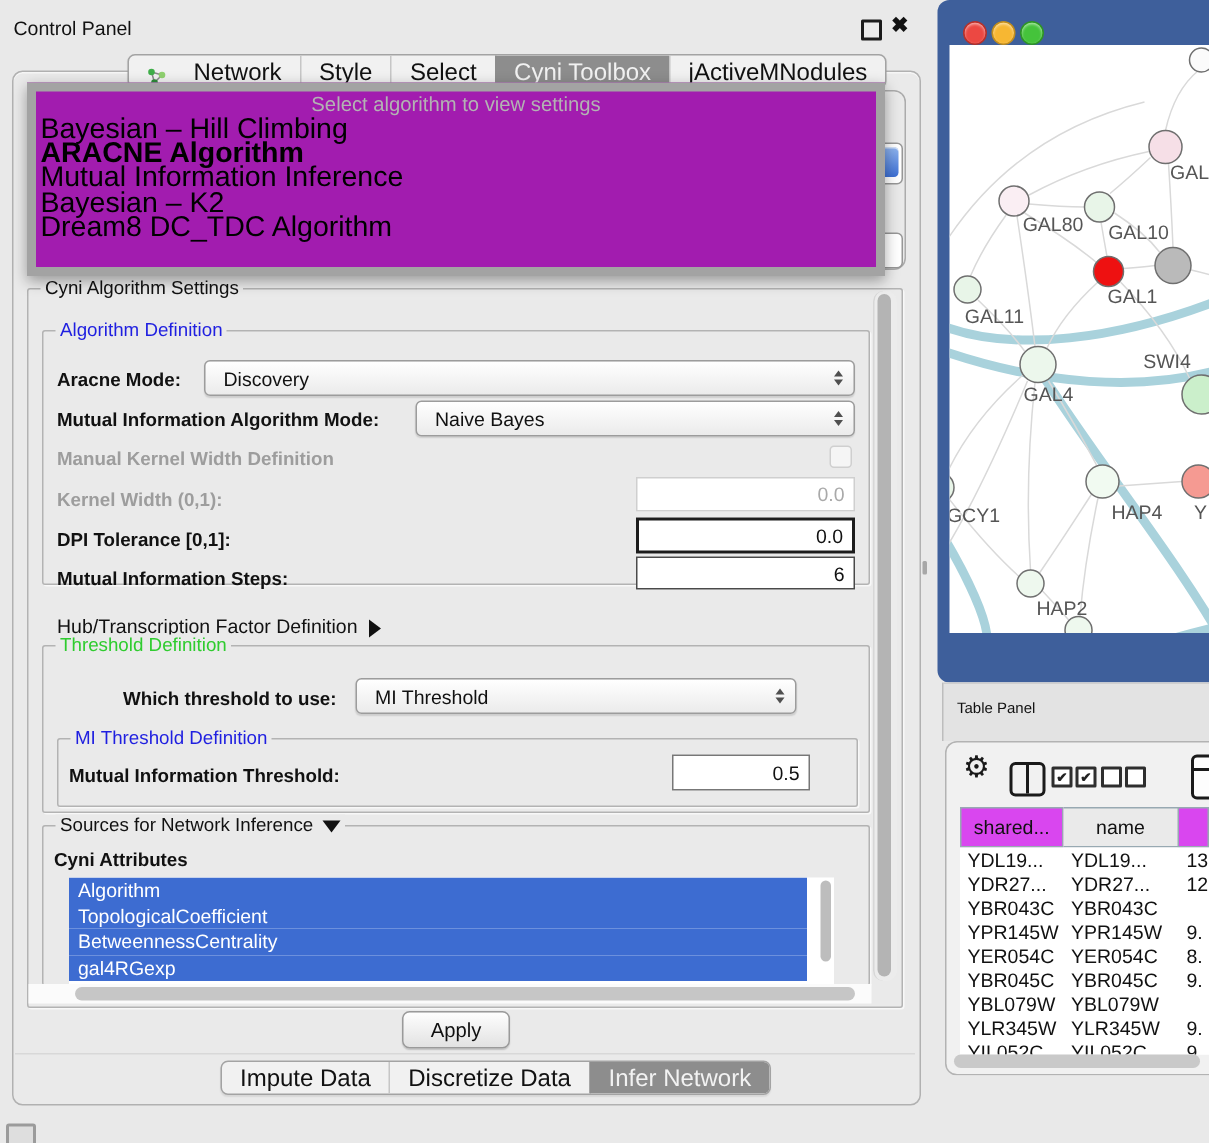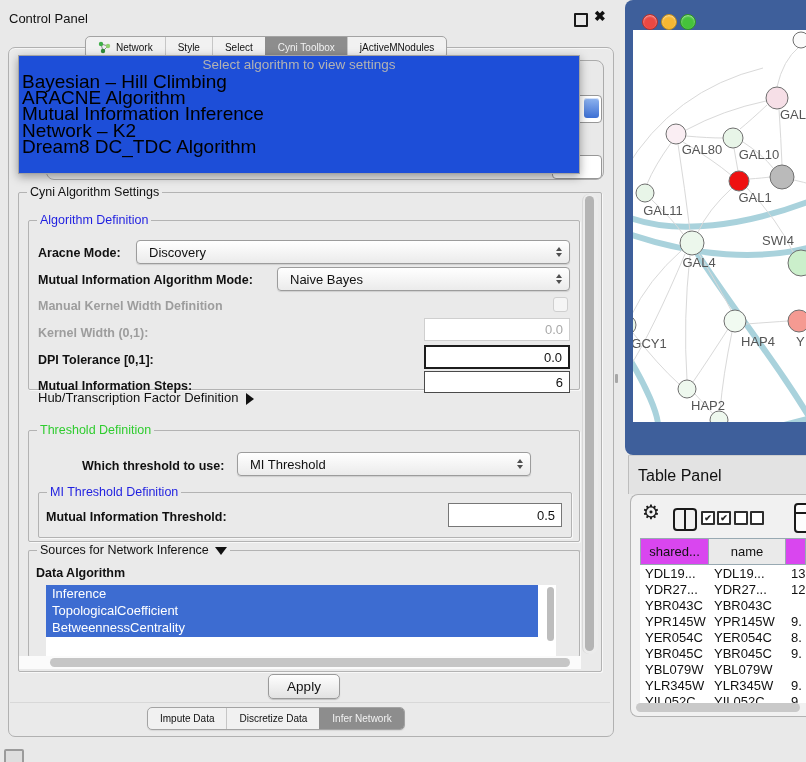--- a/index.html
+++ b/index.html
@@ -10,40 +10,40 @@
   
   #titlebar{left:0;top:0;width:620px;height:34px}
   #win-title{left:9px;top:11px;font-size:13px}
   #float-btn{left:574px;top:13px;width:10px;height:10px;border:2px solid #1a1a1a;border-radius:1px}
   #close-btn{left:594px;top:8px;font-size:14px;font-weight:bold;color:#111}
 
   .tabbar{display:flex;height:23px;border:1px solid #a3a3a3;border-radius:5px;overflow:hidden;
           background:#f1f1f1;box-sizing:border-box;box-shadow:0 1px 1px rgba(0,0,0,.08)}
   #top-tabs{left:85px;top:36px}
   #bottom-tabs{left:147px;top:707px;z-index:5}
-  .tab{display:flex;align-items:center;gap:5px;padding:0 12px;font-size:10px;border-left:1px solid #c6c6c6;cursor:default;white-space:nowrap}
+  .tab{display:flex;align-items:flex-end;gap:18px;padding:0 12px;font-size:16px;border-left:1px solid #c6c6c6;cursor:default;white-space:nowrap}
   .tab:first-child{border-left:none}
   .tab.active{background:#8d8d8d;color:#f2f2f2;border-left-color:#8d8d8d}
   .tabicon{display:flex;align-items:center}
 
   #outer-panel{left:8px;top:47px;width:604px;height:688px;background:#eaeaea;border:1px solid #b1b1b1;
                border-radius:7px;box-shadow:inset 0 1px 0 #f6f6f6;z-index:0}
   #hidden-subpanel{left:46px;top:60px;width:556px;height:118px;border:1px solid #ababab;border-radius:8px;background:#e9e9e9;z-index:1}
   .frag{background:#fff;border:1px solid #979797;border-radius:4px;z-index:2;overflow:hidden}
   #frag-combo-top{left:552px;top:95px;width:48px;height:26px}
   #frag-combo-top .bluecap{position:absolute;right:2px;top:2px;width:15px;height:20px;border-radius:3px;
       background:linear-gradient(#8fb4ef,#3c6fd4);box-shadow:inset 0 1px 0 rgba(255,255,255,.6)}
   #frag-field-low{left:552px;top:155px;width:48px;height:22px}
 
   
-  #algo-dropdown{left:18px;top:55px;width:560px;height:117px;background:#1d4ed8;border:1px solid #a3a3a3;
+  #algo-dropdown{left:18px;top:55px;width:560px;height:117px;background:#a21caf;border:6px solid #a3a3a3;
       box-shadow:0 3px 9px rgba(0,0,0,.35);z-index:60}
   #dd-prompt{color:#b3b3b3;text-align:center;font-size:13.5px;height:18px;line-height:18px}
   .dd-item{font-size:19px;height:16.2px;line-height:16.2px;padding-left:3px;color:#000;white-space:nowrap}
-  .dd-item.bold{font-weight:normal}
+  .dd-item.bold{font-weight:bold}
 
   
   .group{border:1px solid #b3b3b3;border-radius:2px;box-shadow:1px 1px 0 rgba(255,255,255,.65)}
   .gtitle{position:absolute;top:-8px;left:8px;background:#eaeaea;padding:0 3px;font-size:12.5px;white-space:nowrap}
   .gtitle.blue{color:#1f1fe0}
   .gtitle.green{color:#2fcc2f}
 
   #settings-group{left:18px;top:192px;width:582px;height:478px}
   #vscroll-track{left:582px;top:194px;width:15px;height:460px;background:#ececec;border-left:1px solid #d7d7d7;border-radius:7px}
   #vscroll-thumb{left:585px;top:196px;width:9px;height:455px;background:#b4b4b4;border-radius:5px}
@@ -55,21 +55,21 @@
          font-size:13px;display:flex;align-items:center;padding-left:12px;box-sizing:border-box;
          box-shadow:0 1px 1px rgba(0,0,0,.12)}
   .spin{position:absolute;right:7px;top:50%;transform:translateY(-50%);display:flex;flex-direction:column;gap:2px}
   .spin i{display:block;width:0;height:0;border-left:3.5px solid transparent;border-right:3.5px solid transparent}
   .spin .up{border-bottom:4.5px solid #4f4f4f}
   .spin .dn{border-top:4.5px solid #4f4f4f}
   .field{background:#fff;font-size:13px;text-align:right;padding:0 6px;box-sizing:border-box;
          display:flex;align-items:center;justify-content:flex-end}
   .cb{width:13px;height:13px;border:1px solid #cfcfcf;border-radius:3px;background:#f5f5f5}
 
-  #hub-row{left:38px;top:390px;font-size:13px;display:flex;align-items:flex-end;gap:8px}
+  #hub-row{left:38px;top:410px;font-size:13px;display:flex;align-items:flex-end;gap:8px}
   .tri-right{width:0;height:0;border-top:6px solid transparent;border-bottom:6px solid transparent;border-left:8px solid #111}
   .tri-down{display:inline-block;width:0;height:0;border-left:6px solid transparent;border-right:6px solid transparent;border-top:8px solid #111;vertical-align:middle;margin-left:6px}
 
   #threshold-group{left:28px;top:430px;width:550px;height:110px}
   #mithresh-group{left:38px;top:492px;width:532px;height:44px}
 
   #sources-group{left:28px;top:550px;width:550px;height:106px;border-bottom:none}
   #attr-list{left:46px;top:585px;width:510px;height:71px;background:#fff;overflow:hidden}
   .attr-item{height:17.2px;line-height:17.2px;background:#3d6cd1;color:#fff;font-size:13px;padding-left:6px;width:492px;box-sizing:border-box}
   #attr-vthumb{left:547px;top:587px;width:7px;height:54px;background:#bdbdbd;border-radius:4px;z-index:3}
@@ -88,21 +88,21 @@
   #net-frame{left:625px;top:0;width:181px;height:455px;background:#3e5f9b;border-radius:8px 0 0 8px}
   .tl{position:absolute;top:14px;width:14px;height:14px;border-radius:50%;box-shadow:inset 0 1px 2px rgba(255,255,255,.6)}
   #tl-red{left:17px;background:#ec4842;border:1px solid #b3312c}
   #tl-yellow{left:36px;background:#f7b732;border:1px solid #c08d1e}
   #tl-green{left:55px;background:#45c33b;border:1px solid #2f9327}
   #net-canvas{left:633px;top:30px;width:173px;height:392px;background:#fff;overflow:hidden}
   .nodelabel{font-size:13px;fill:#555;font-family:"Liberation Sans",sans-serif}
 
   
   #tablepanel-bar{left:628px;top:455px;width:178px;height:38px;background:#e3e3e3;border-left:1px solid #bdbdbd;border-top:1px solid #cfcfcf}
-  #tablepanel-title{left:638px;top:467px;font-size:16px}
+  #tablepanel-title{left:638px;top:467px;font-size:10px}
   #table-container{left:630px;top:494px;width:177px;height:221px;background:#f1f1f1;border:1px solid #b3b3b3;
       border-right:none;border-radius:8px 0 0 8px;overflow:hidden}
   .ticon{position:absolute;top:13px}
   #gear-icon{left:11px;top:7px;font-size:20px;color:#1a1a1a;line-height:20px}
   #columns-icon{left:42px;width:20px;height:19px;border:2px solid #1a1a1a;border-radius:4px}
   #columns-icon::after{content:"";position:absolute;left:9px;top:0;width:2px;height:19px;background:#1a1a1a}
   .cbx{position:absolute;top:16px;width:10px;height:10px;border:2px solid #2e2e2e;border-radius:1px;background:#fff;font-size:9px;line-height:10px;text-align:center;color:#222;font-weight:bold}
   #doc-icon{left:163px;top:8px;width:26px;height:26px;border:2px solid #1a1a1a;border-radius:4px;background:#fdfdfd}
   #doc-icon::after{content:"";position:absolute;left:0;top:7px;width:26px;height:2px;background:#1a1a1a}
 
@@ -158,21 +158,21 @@
       <span>jActiveMNodules</span>
     </div>
   </div>
 
 <div class="abs" id="algo-dropdown">
   <div id="dd-prompt">Select algorithm to view settings</div>
   <div id="dd-items">
       <div class="dd-item">Bayesian – Hill Climbing</div>
       <div class="dd-item bold">ARACNE Algorithm</div>
       <div class="dd-item">Mutual Information Inference</div>
-      <div class="dd-item">Network – K2</div>
+      <div class="dd-item">Bayesian – K2</div>
       <div class="dd-item">Dream8 DC_TDC Algorithm</div>
     </div>
 </div>
 
 <div class="abs group" id="settings-group">
   <span class="gtitle">Cyni Algorithm Settings</span>
 </div>
 <div class="abs" id="vscroll-track"></div>
 <div class="abs" id="vscroll-thumb"></div>
 
@@ -217,30 +217,31 @@
   <span>MI Threshold</span>
   <span class="spin">
       <i class="up"></i>
       <i class="dn"></i>
     </span>
 </div>
 <div class="abs group" id="mithresh-group">
   <span class="gtitle blue">MI Threshold Definition</span>
 </div>
 <div class="abs lbl" style="left:46px;top:510px">Mutual Information Threshold:</div>
-<div class="abs field" style="left:448px;top:503px;width:114px;height:24px;border:1px solid #777">0.5</div>
+<div class="abs field" style="left:448px;top:503px;width:92px;height:24px;border:1px solid #777">0.5</div>
 
 <div class="abs group" id="sources-group">
   <span class="gtitle"><span>Sources for Network Inference</span><span class="tri-down"></span></span>
 </div>
-<div class="abs lbl" style="left:36px;top:566px">Data Algorithm</div>
+<div class="abs lbl" style="left:36px;top:566px">Cyni Attributes</div>
 <div class="abs" id="attr-list">
-    <div class="attr-item">Inference</div>
+    <div class="attr-item">Algorithm</div>
     <div class="attr-item">TopologicalCoefficient</div>
     <div class="attr-item">BetweennessCentrality</div>
+    <div class="attr-item">gal4RGexp</div>
   </div>
 <div class="abs" id="attr-vthumb"></div>
 
 <div class="abs" id="hscroll-strip"></div>
 <div class="abs" id="hscroll-thumb"></div>
 
 <div class="abs" id="apply-btn">Apply</div>
 <div class="abs" id="panel-sep"></div>
 <div class="abs tabbar" id="bottom-tabs">
     <div class="tab">

